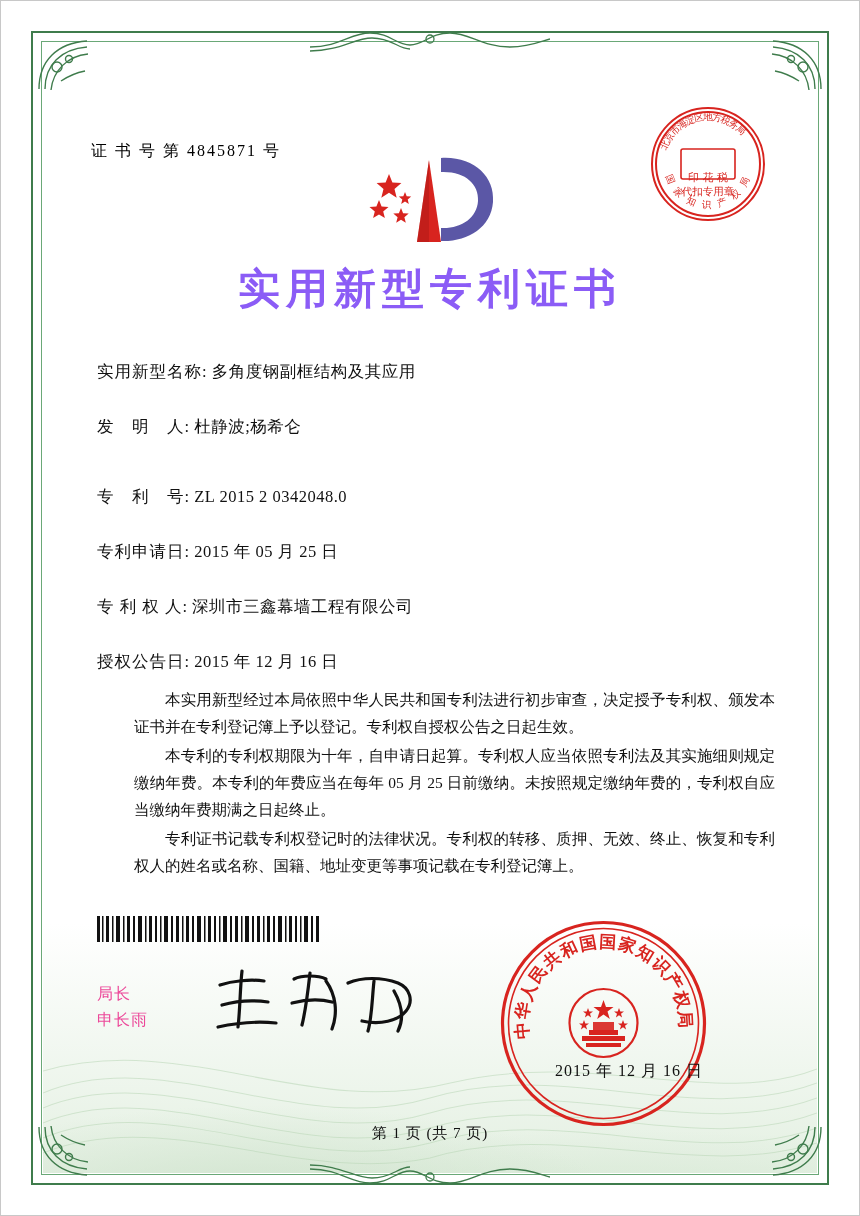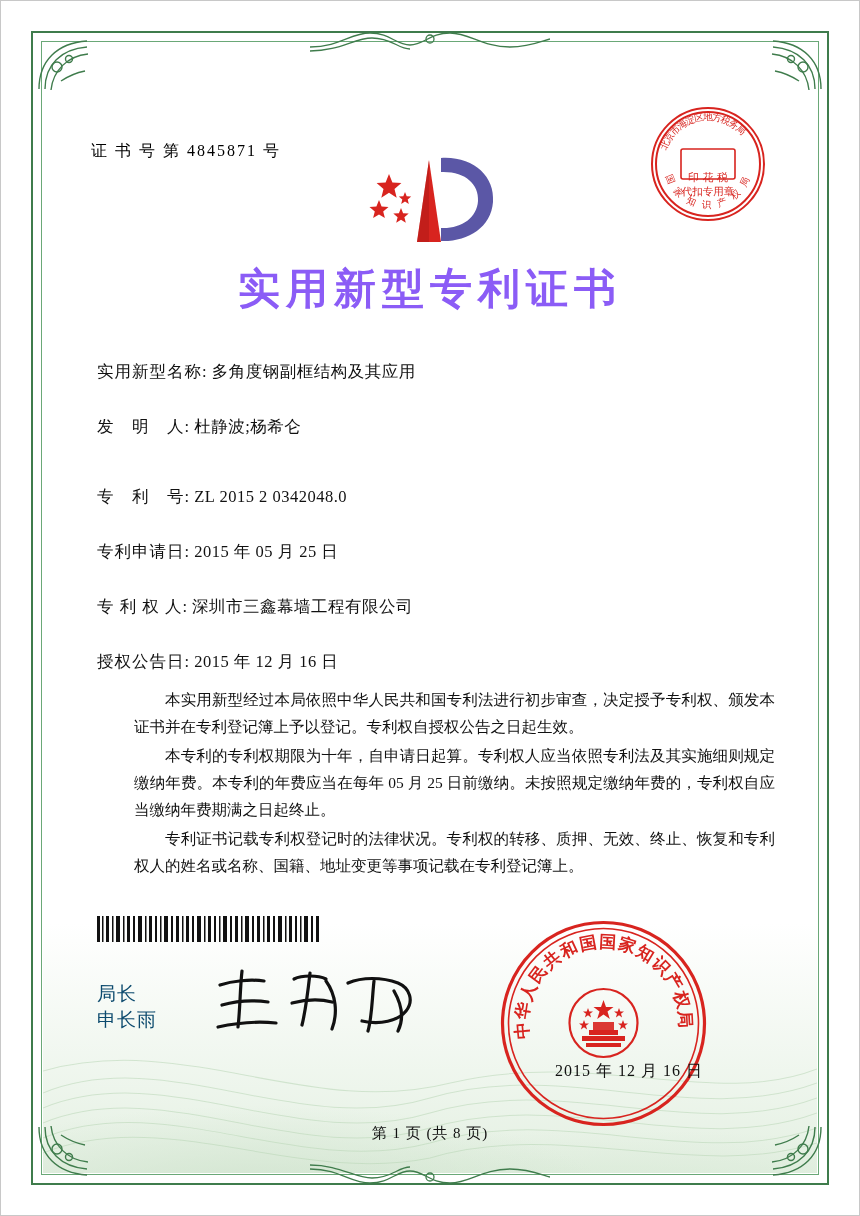--- a/index.html
+++ b/index.html
@@ -183,23 +183,23 @@
     width: 225px;
     height: 26px;
   }
   .barcode svg { width: 100%; height: 100%; display: block; }
 
   
   .director {
     position: absolute;
     left: 36px;
     top: 920px;
-    font-size: 19px;
+    font-size: 16px;
     line-height: 26px;
-    color: #0c4a6e;
+    color: #ec4899;
     letter-spacing: 1px;
   }
   .signature {
     position: absolute;
     left: 145px;
     top: 900px;
     width: 220px;
     height: 80px;
     color: #111;
   }
@@ -524,15 +524,15 @@
           <text transform="translate(107.5,107.5) rotate(45)  translate(0,-76)" text-anchor="middle">识</text>
           <text transform="translate(107.5,107.5) rotate(59)  translate(0,-76)" text-anchor="middle">产</text>
           <text transform="translate(107.5,107.5) rotate(73)  translate(0,-76)" text-anchor="middle">权</text>
           <text transform="translate(107.5,107.5) rotate(87)  translate(0,-76)" text-anchor="middle">局</text>
         </g>
       </svg>
     </div>
 
     <div class="seal-date">2015 年 12 月 16 日</div>
 
-    <div class="page-no">第 1 页 (共 8 页)</div>
+    <div class="page-no">第 1 页 (共 7 页)</div>
   </div>
 </div>
 
 </body></html>

